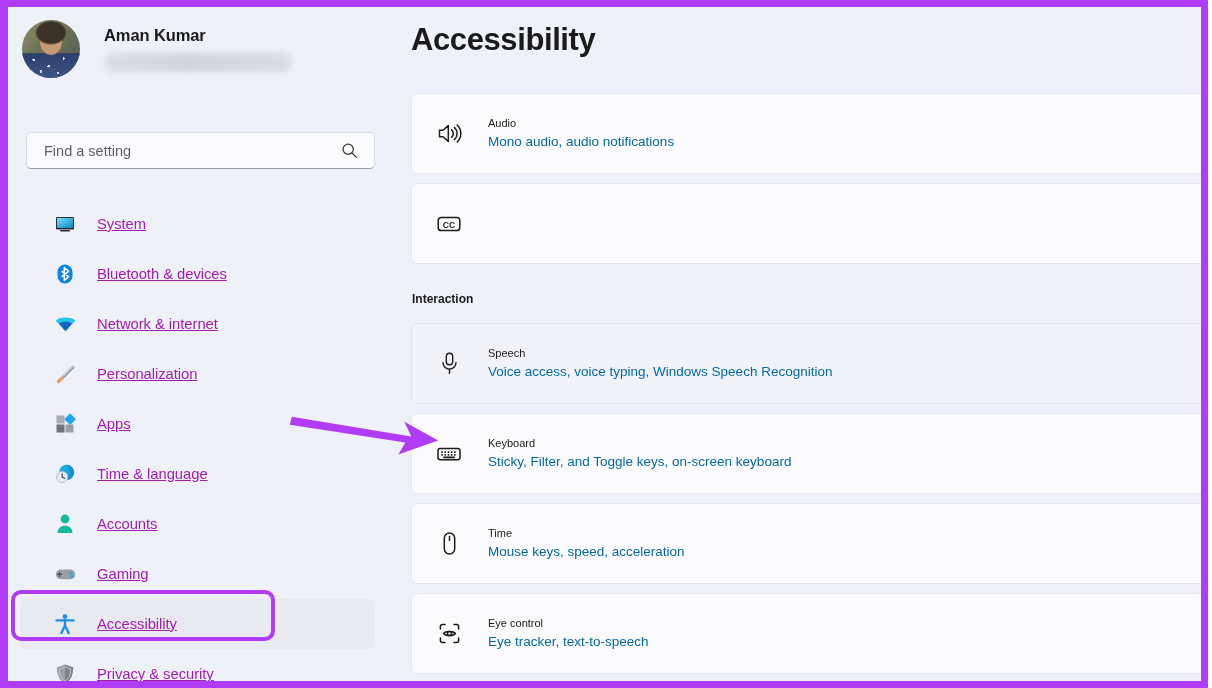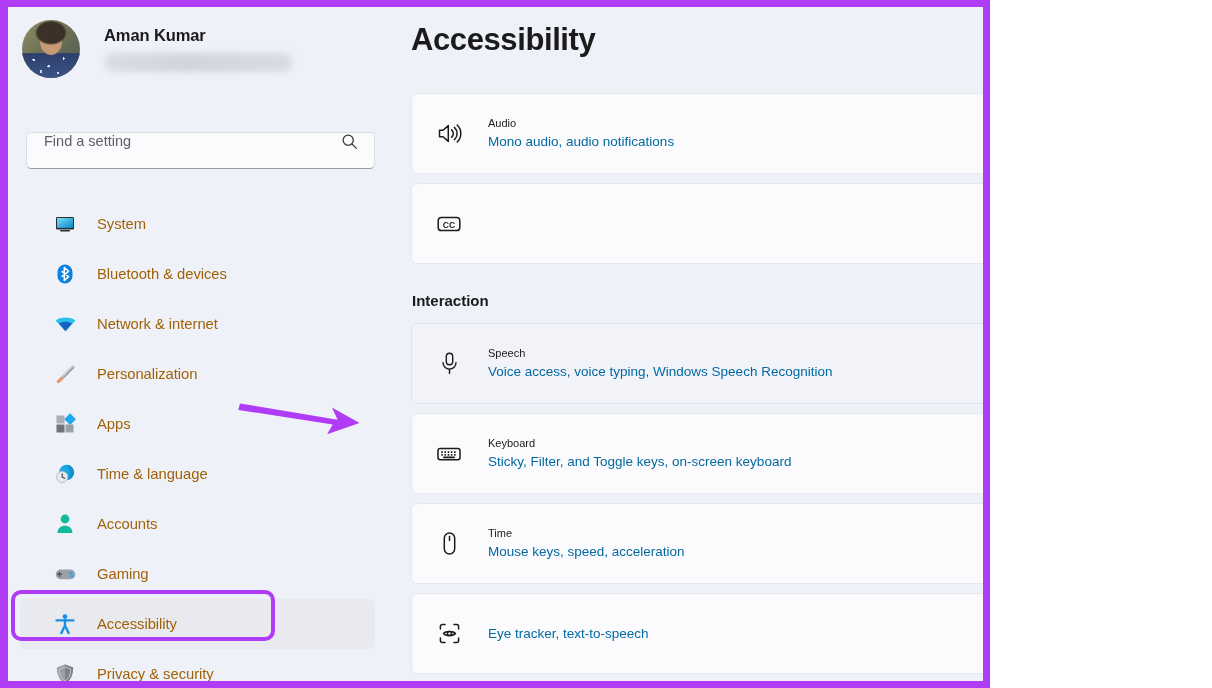--- a/index.html
+++ b/index.html
@@ -5,21 +5,21 @@
   * { margin:0; padding:0; box-sizing:border-box; }
   html,body {
     width:1212px; height:688px; overflow:hidden;
     font-family:"Liberation Sans", sans-serif;
     background:#ffffff;
   }
 
   
   #screen{
     position:relative;
-    width:990px; height:688px;
+    width:1208px; height:688px;
     background:#b13cf5;
     overflow:hidden;
   }
   #inner{
     position:absolute;
     left:8px; top:7px; right:7px; bottom:7px;
     background:#eff1f9;
     overflow:hidden;
   }
 
@@ -66,21 +66,21 @@
     filter:blur(3px); opacity:.92;
   }
 
   .searchbox{
     position:absolute; left:18px; top:125px;
     width:349px; height:37px;
     background:#fbfbfd;
     border:1px solid #dadde4;
     border-bottom-color:#96989d;
     border-radius:5px;
-    display:flex; align-items:flex-start;
+    display:flex; align-items:center;
   }
   .searchbox .placeholder{
     flex:1; padding-left:17px;
     font-size:14.5px; color:#5c5f66;
   }
   .searchbox .mag{ padding-right:16px; display:flex; align-items:center; color:#444; }
 
   .navlist{ position:absolute; left:0; top:192px; width:100%; }
   .navitem{
     position:relative;
@@ -89,21 +89,21 @@
     padding-left:33px;
     margin:0 21px 0 12px;
     border-radius:5px;
   }
   .navitem.selected{ background:#e9eaef; }
   .navicon{
     width:24px; height:24px; margin-right:20px;
     display:flex; align-items:center; justify-content:center;
     flex:0 0 auto;
   }
-  .navlabel{ font-size:14.8px; color:#a16207; letter-spacing:-.05px; }
+  .navlabel{ font-size:14.8px; color:#a21caf; letter-spacing:-.05px;text-decoration:underline; }
 
   
   #accessibility-highlight{
     position:absolute;
     left:3px; top:583px;
     width:264px; height:51px;
     border:4px solid #b13cf5;
     border-radius:10px;
     pointer-events:none;
   }
@@ -113,21 +113,21 @@
     position:absolute; left:388px; top:0; right:0; bottom:0;
     background:#eff1f9;
     overflow:hidden;
   }
   .page-title{
     position:absolute; left:15px; top:15px;
     font-size:31px; font-weight:700; color:#1b1b1b; letter-spacing:-.4px;
   }
   .section-header{
     position:absolute; left:16px;
-    font-size:15px; font-weight:700; color:#1b1b1b;
+    font-size:12px; font-weight:700; color:#1b1b1b;
   }
   .card{
     position:absolute; left:15px; right:-9px;
     background:#fbfbfd;
     border:1px solid #e7e8ee;
     border-radius:6px;
     display:flex; align-items:center;
   }
   .card.hovered{ background:#f2f3f8; border-color:#e4e5ec; }
   .card-icon{
@@ -385,20 +385,21 @@
           <svg width="27" height="27" viewBox="0 0 27 27" fill="none" stroke="#1b1b1b" stroke-width="1.5" stroke-linecap="round" stroke-linejoin="round">
             <path d="M4.4 9 V6.4 A2 2 0 0 1 6.4 4.4 H9"></path>
             <path d="M18 4.4 H20.6 A2 2 0 0 1 22.6 6.4 V9"></path>
             <path d="M22.6 18 V20.6 A2 2 0 0 1 20.6 22.6 H18"></path>
             <path d="M9 22.6 H6.4 A2 2 0 0 1 4.4 20.6 V18"></path>
             <path d="M7.6 13.5 C9.5 10.8, 17.5 10.8, 19.4 13.5 C17.5 16.3, 9.5 16.3, 7.6 13.5 Z"></path>
             <circle cx="13.5" cy="13.5" r="2.1"></circle>
           </svg>
         </span>
         <div class="card-text">
+          <div class="card-title">Eye control</div>
           <div class="card-sub">Eye tracker, text-to-speech</div>
         </div>
       </div>
 
     </div>
 
     <svg id="pointer-arrow" viewBox="0 0 1198 674">
       <path d="M285 410 L405 430 L398 415 L432 434 L392 448 L399 436 L283 418 Z" fill="#b13cf5"></path>
     </svg>
 

